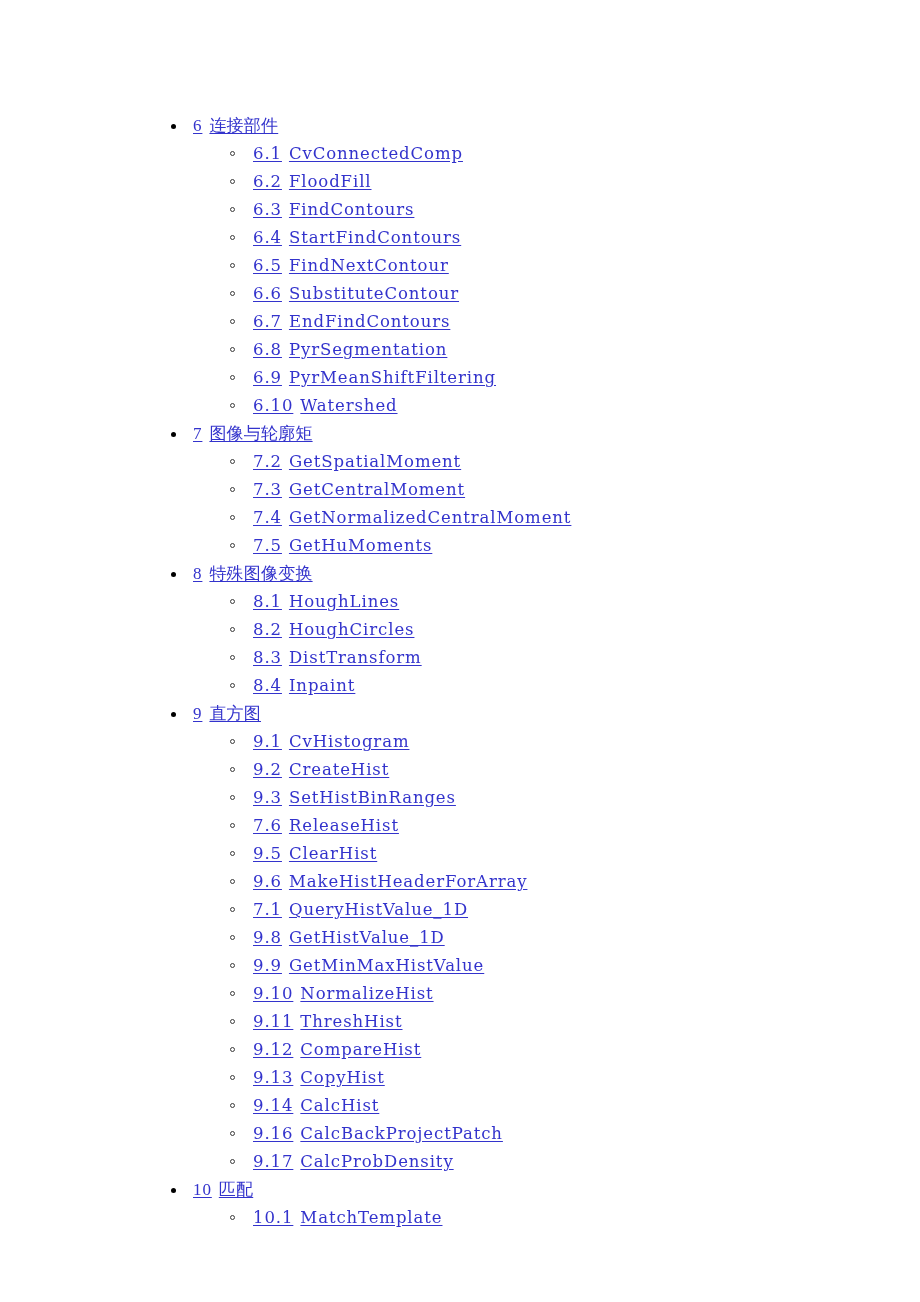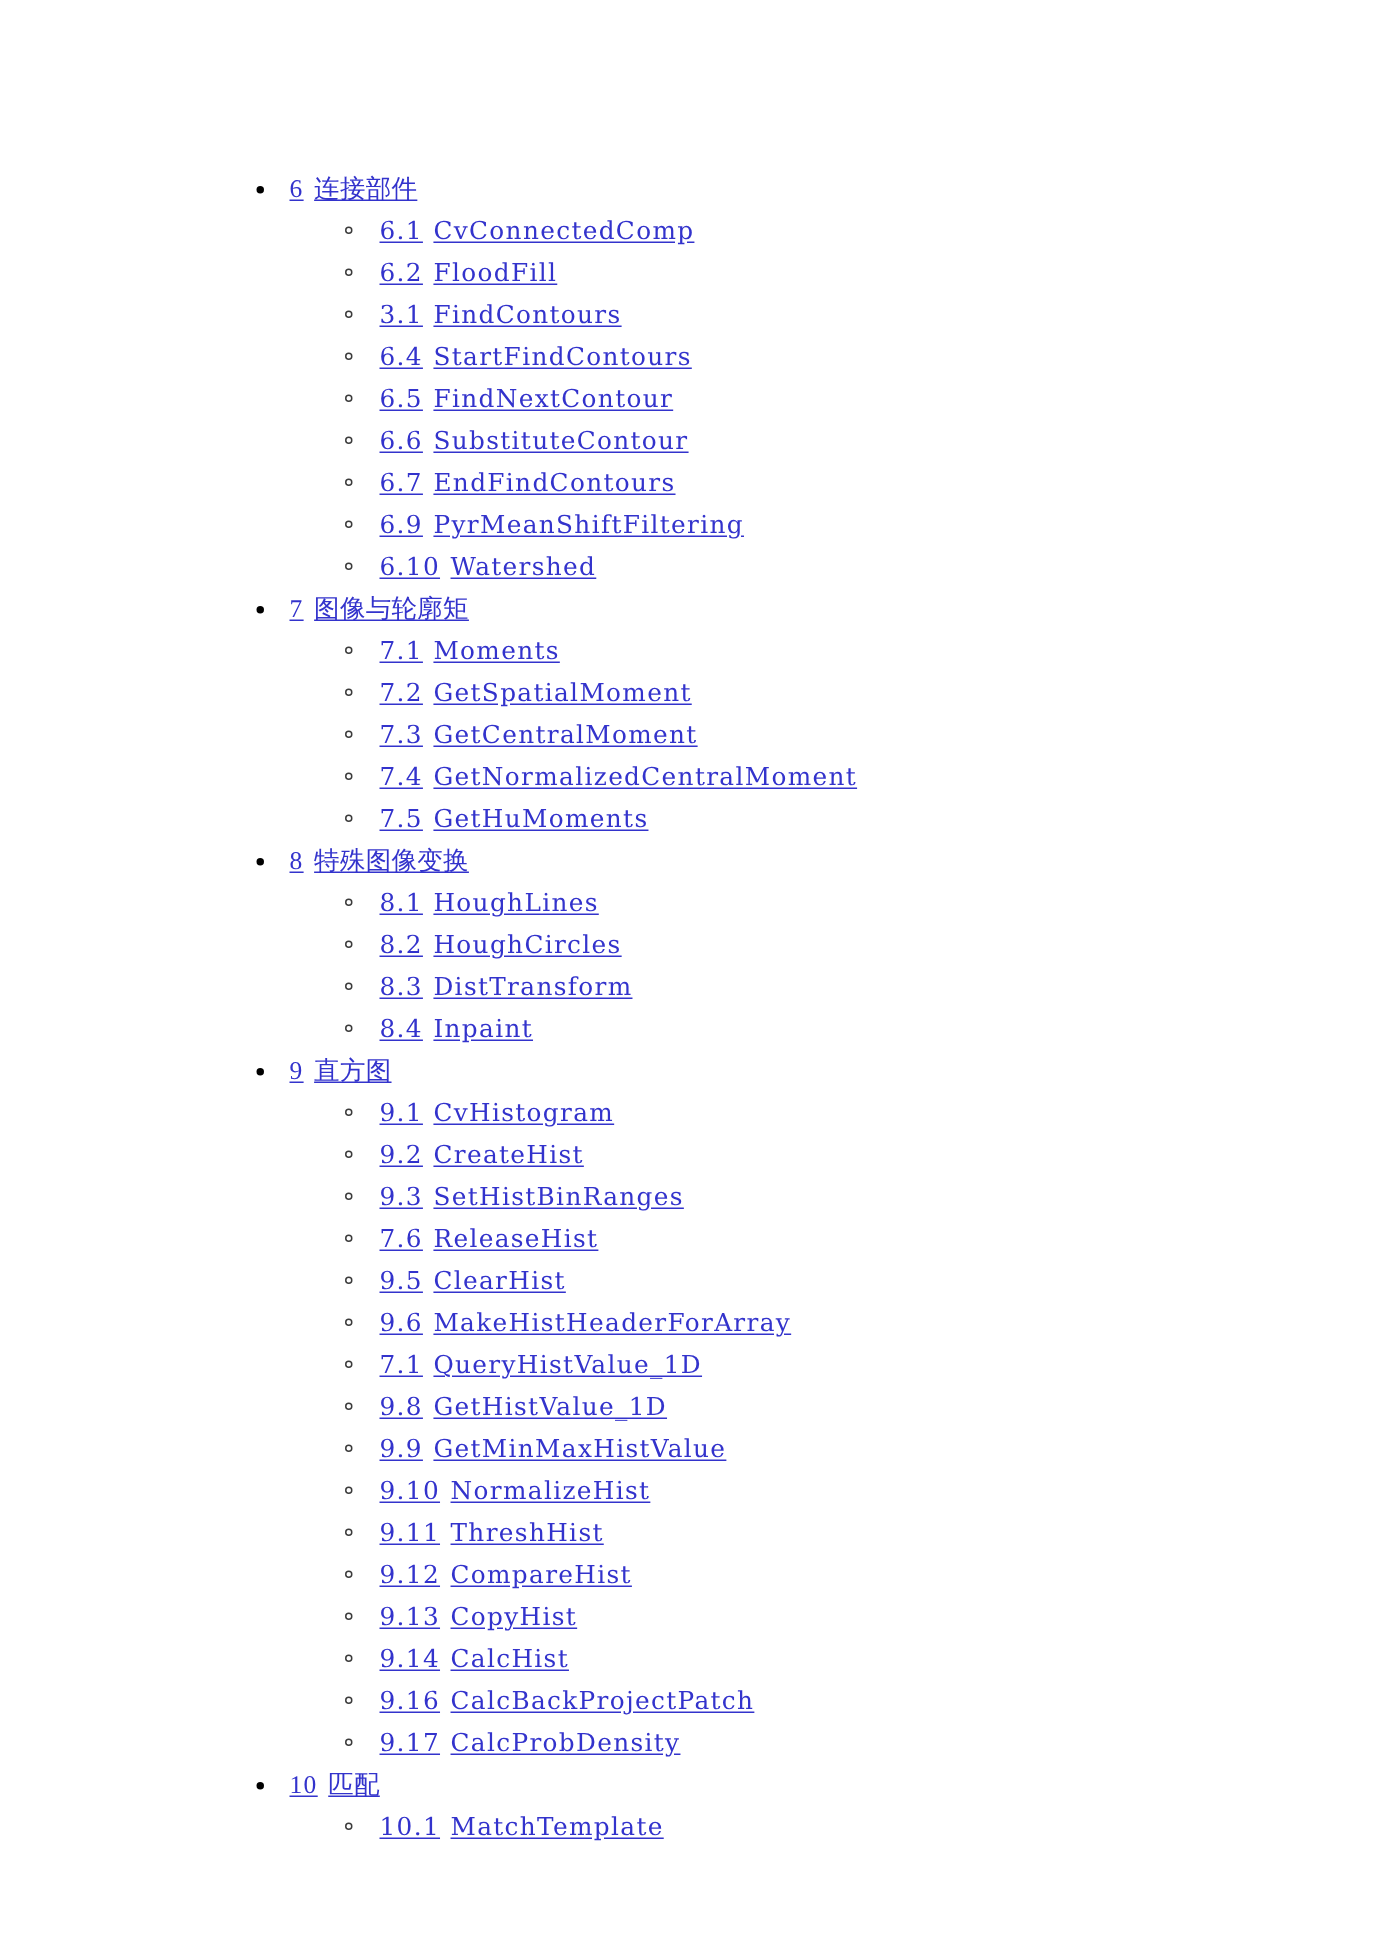--- a/index.html
+++ b/index.html
@@ -116,48 +116,48 @@
       <li class="l1">
         <div class="l1-row"><span class="bullet-disc"></span><a class="toc-link cjk"><span class="num">6</span><span class="gap"></span><span>连接部件</span></a></div>
         <ul class="level2">
           <li class="l2">
             <div class="l2-row"><span class="bullet-circle"></span><a class="toc-link mono"><span class="num">6.1</span><span class="gap"></span><span>CvConnectedComp</span></a></div>
           </li>
           <li class="l2">
             <div class="l2-row"><span class="bullet-circle"></span><a class="toc-link mono"><span class="num">6.2</span><span class="gap"></span><span>FloodFill</span></a></div>
           </li>
           <li class="l2">
-            <div class="l2-row"><span class="bullet-circle"></span><a class="toc-link mono"><span class="num">3.1</span><span class="gap"></span><span>FindContours</span></a></div>
+            <div class="l2-row"><span class="bullet-circle"></span><a class="toc-link mono"><span class="num">6.3</span><span class="gap"></span><span>FindContours</span></a></div>
           </li>
           <li class="l2">
             <div class="l2-row"><span class="bullet-circle"></span><a class="toc-link mono"><span class="num">6.4</span><span class="gap"></span><span>StartFindContours</span></a></div>
           </li>
           <li class="l2">
             <div class="l2-row"><span class="bullet-circle"></span><a class="toc-link mono"><span class="num">6.5</span><span class="gap"></span><span>FindNextContour</span></a></div>
           </li>
           <li class="l2">
             <div class="l2-row"><span class="bullet-circle"></span><a class="toc-link mono"><span class="num">6.6</span><span class="gap"></span><span>SubstituteContour</span></a></div>
           </li>
           <li class="l2">
             <div class="l2-row"><span class="bullet-circle"></span><a class="toc-link mono"><span class="num">6.7</span><span class="gap"></span><span>EndFindContours</span></a></div>
           </li>
           <li class="l2">
+            <div class="l2-row"><span class="bullet-circle"></span><a class="toc-link mono"><span class="num">6.8</span><span class="gap"></span><span>PyrSegmentation</span></a></div>
+          </li>
+          <li class="l2">
             <div class="l2-row"><span class="bullet-circle"></span><a class="toc-link mono"><span class="num">6.9</span><span class="gap"></span><span>PyrMeanShiftFiltering</span></a></div>
           </li>
           <li class="l2">
             <div class="l2-row"><span class="bullet-circle"></span><a class="toc-link mono"><span class="num">6.10</span><span class="gap"></span><span>Watershed</span></a></div>
           </li>
         </ul>
       </li>
       <li class="l1">
         <div class="l1-row"><span class="bullet-disc"></span><a class="toc-link cjk"><span class="num">7</span><span class="gap"></span><span>图像与轮廓矩</span></a></div>
         <ul class="level2">
-          <li class="l2">
-            <div class="l2-row"><span class="bullet-circle"></span><a class="toc-link mono"><span class="num">7.1</span><span class="gap"></span><span>Moments</span></a></div>
-          </li>
           <li class="l2">
             <div class="l2-row"><span class="bullet-circle"></span><a class="toc-link mono"><span class="num">7.2</span><span class="gap"></span><span>GetSpatialMoment</span></a></div>
           </li>
           <li class="l2">
             <div class="l2-row"><span class="bullet-circle"></span><a class="toc-link mono"><span class="num">7.3</span><span class="gap"></span><span>GetCentralMoment</span></a></div>
           </li>
           <li class="l2">
             <div class="l2-row"><span class="bullet-circle"></span><a class="toc-link mono"><span class="num">7.4</span><span class="gap"></span><span>GetNormalizedCentralMoment</span></a></div>
           </li>
           <li class="l2">

